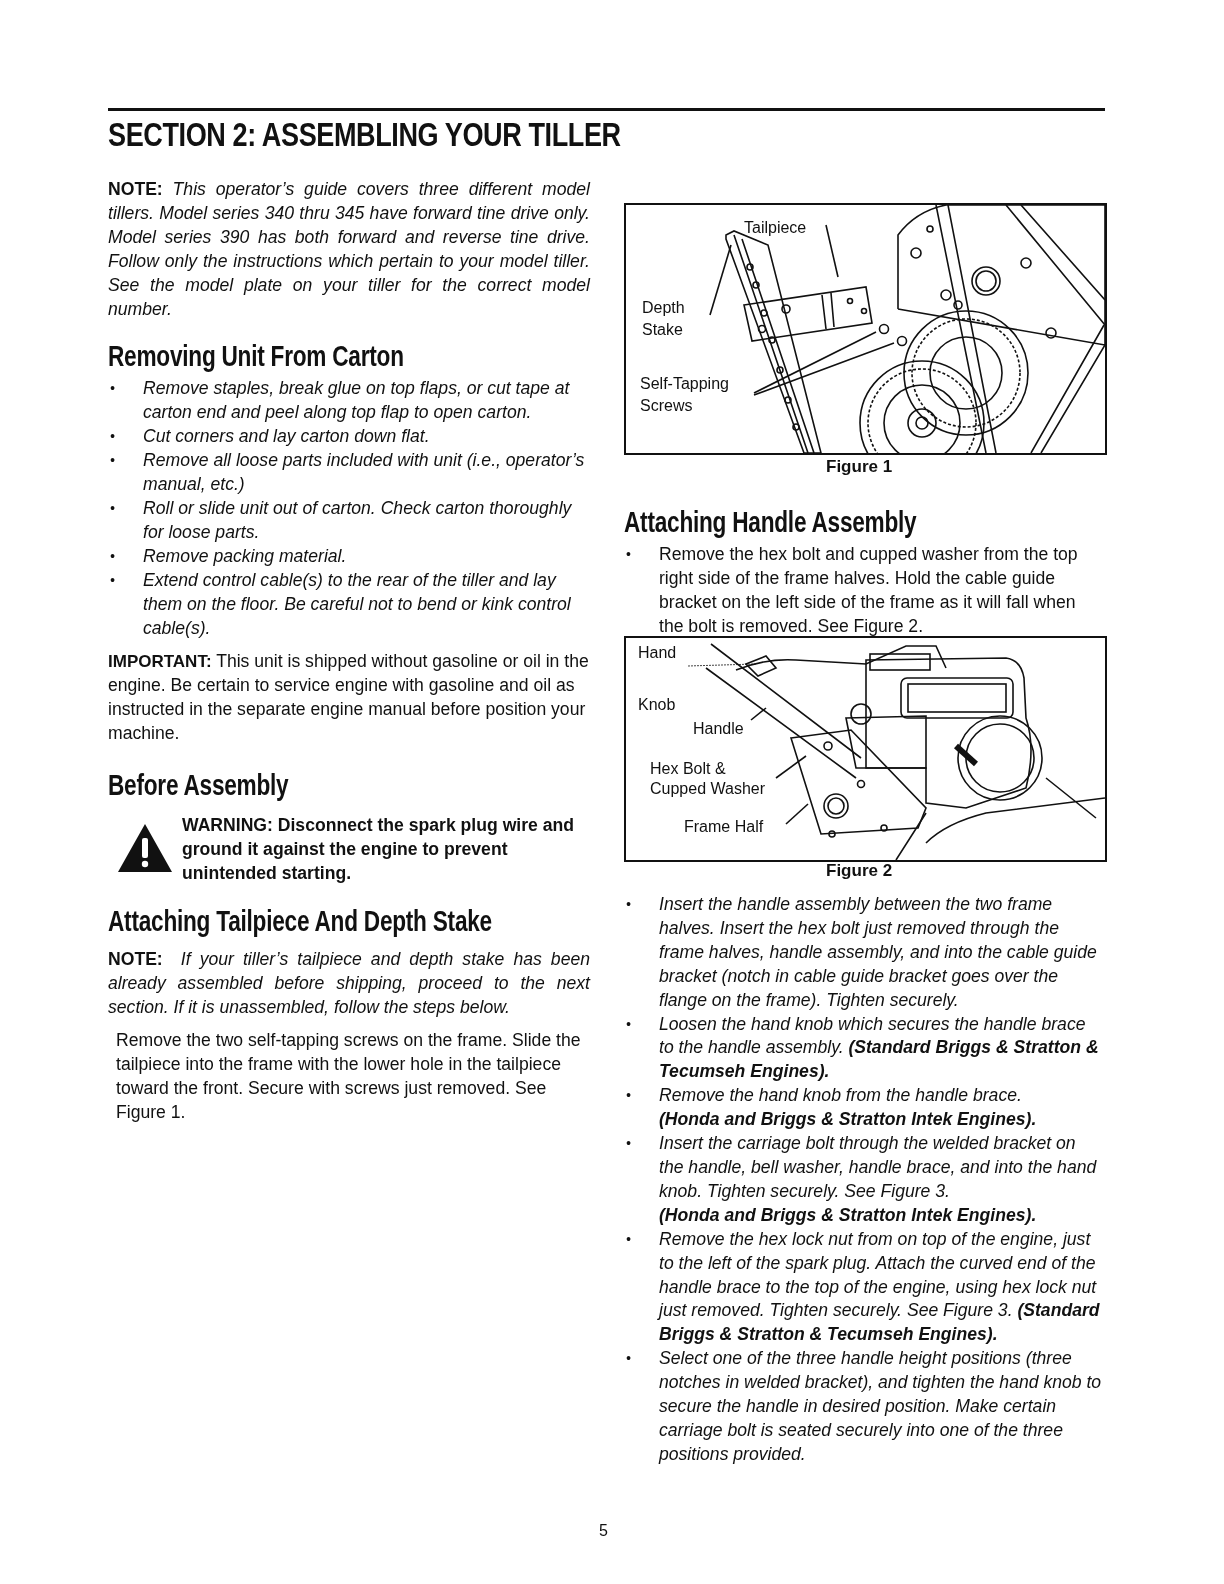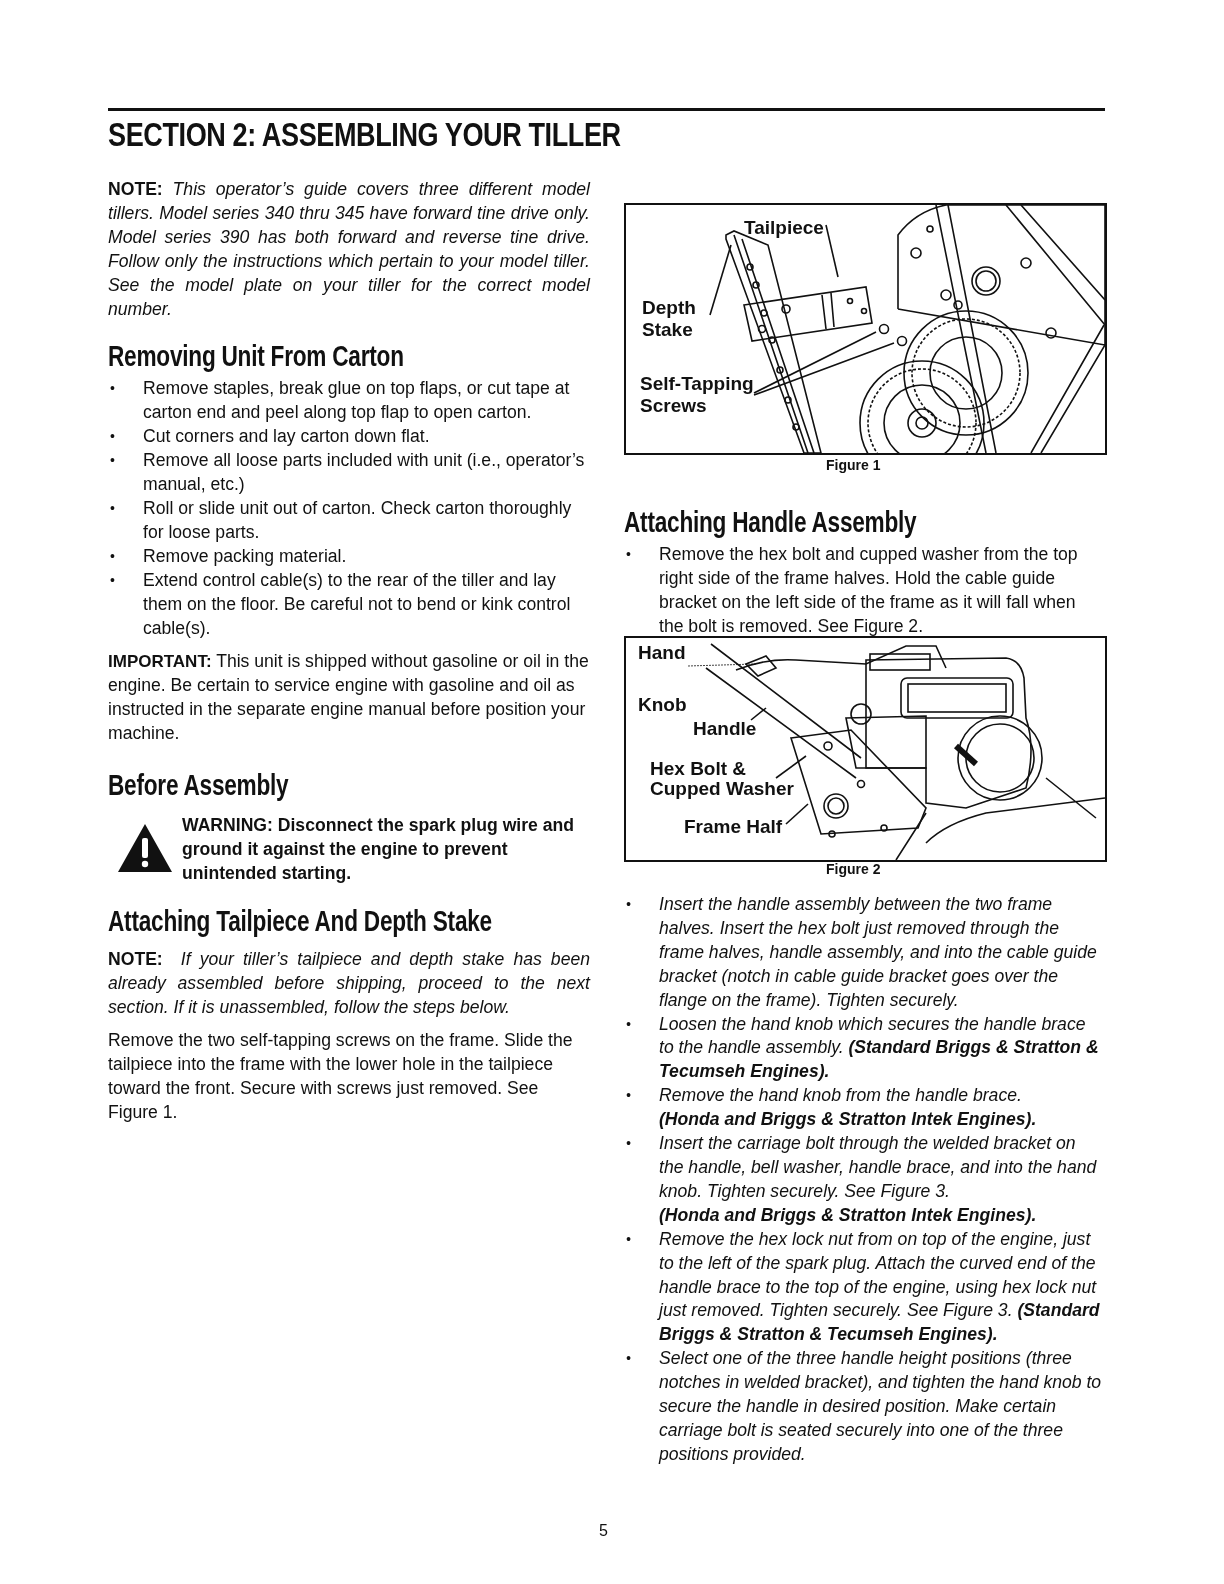--- a/index.html
+++ b/index.html
@@ -19,35 +19,35 @@
        transform: scaleX(0.78); transform-origin: left top; white-space: nowrap; letter-spacing: -0.3px; line-height: 34px; }
   ul.bullets { list-style: none; margin: 0; padding: 0; }
   ul.bullets li { position: relative; padding-left: 35px; }
   ul.bullets li::before { content: "\2022"; position: absolute; left: 2px; top: 0; font-size: 14px; }
   .important b { font-size: 17px; }
   .warning { position: relative; padding-left: 74px; margin: 12px 0 16px 0; font-weight: bold; }
   .warning svg { position: absolute; left: 8px; top: 8px; }
   .fig { position: absolute; border: 2px solid #111; background: #fff; overflow: hidden; }
   .fig1 { left: 624px; top: 203px; width: 479px; height: 248px; }
   .fig2 { left: 624px; top: 636px; width: 479px; height: 222px; }
-  .figlabel { position: absolute; font-weight: bold; font-size: 19px; line-height: 21px; background: transparent; }
-  .caption { position: absolute; font-weight: bold; font-size: 14px; }
+  .figlabel { position: absolute; font-weight: normal; font-size: 16px; line-height: 21px; background: transparent; }
+  .caption { position: absolute; font-weight: bold; font-size: 17px; }
   .pagenum { position: absolute; left: 599px; top: 1522px; font-size: 16px; }
 </style>
 </head>
 <body>
 
 <div class="rule"></div>
 <h1 class="section-title">SECTION 2:  ASSEMBLING YOUR TILLER</h1>
 
 <div class="col left">
   <p class="note"><b>NOTE:</b> <i>This operator’s guide covers three different model tillers. Model series 340 thru 345 have forward tine drive only. Model series 390 has both forward and reverse tine drive. Follow only the instructions which pertain to your model tiller. See the model plate on your tiller for the correct model number.</i></p>
 
   <h2 style="margin-top:18px;">Removing Unit From Carton</h2>
-  <ul class="bullets" style="margin-top:4px;">
+  <ul class="bullets" style="margin-top:4px;font-style:italic;">
     <li>Remove staples, break glue on top flaps, or cut tape at carton end and peel along top flap to open carton.</li>
     <li>Cut corners and lay carton down flat.</li>
     <li>Remove all loose parts included with unit (i.e., operator’s manual, etc.)</li>
     <li>Roll or slide unit out of carton. Check carton thoroughly for loose parts.</li>
     <li>Remove packing material.</li>
     <li>Extend control cable(s) to the rear of the tiller and lay them on the floor. Be careful not to bend or kink control cable(s).</li>
   </ul>
   <p class="important" style="margin:10px 0 0 0;"><b>IMPORTANT:</b><span> This unit is shipped without gasoline or oil in the engine. Be certain to service engine with gasoline and oil as instructed in the separate engine manual before position your machine.</span></p>
 
   <h2 style="margin-top:22px;">Before Assembly</h2>
@@ -55,21 +55,21 @@
     <svg width="58" height="52" viewBox="0 0 58 52">
       <polygon points="29,2 56,50 2,50" fill="#111"></polygon>
       <rect x="26" y="16" width="6" height="20" rx="2" fill="#fff"></rect>
       <circle cx="29" cy="42" r="3.2" fill="#fff"></circle>
     </svg>
     <span>WARNING: Disconnect the spark plug wire and ground it against the engine to prevent unintended starting.</span>
   </div>
 
   <h2 style="margin-top:18px;">Attaching Tailpiece And Depth Stake</h2>
   <p class="note" style="margin-top:10px;"><b>NOTE:</b>&nbsp; <i>If your tiller’s tailpiece and depth stake has been already assembled before shipping, proceed to the next section. If it is unassembled, follow the steps below.</i></p>
-  <p style="margin:0;">Remove the two self-tapping screws on the frame. Slide the tailpiece into the frame with the lower hole in the tailpiece toward the front. Secure with screws just removed. See Figure 1.</p>
+  <p style="margin:8px;">Remove the two self-tapping screws on the frame. Slide the tailpiece into the frame with the lower hole in the tailpiece toward the front. Secure with screws just removed. See Figure 1.</p>
 </div>
 
 <div class="fig fig1">
   <svg width="479" height="248" viewBox="0 0 479 248">
     <g fill="none" stroke="#111" stroke-width="1.6">
 
       <path d="M100 30 L108 26 L142 40 L195 248 L178 248 L100 34 Z"></path>
       <path d="M108 30 L182 248 M116 34 L188 248"></path>
       <circle cx="124" cy="62" r="3"></circle>
         <circle cx="130" cy="80" r="3"></circle>

